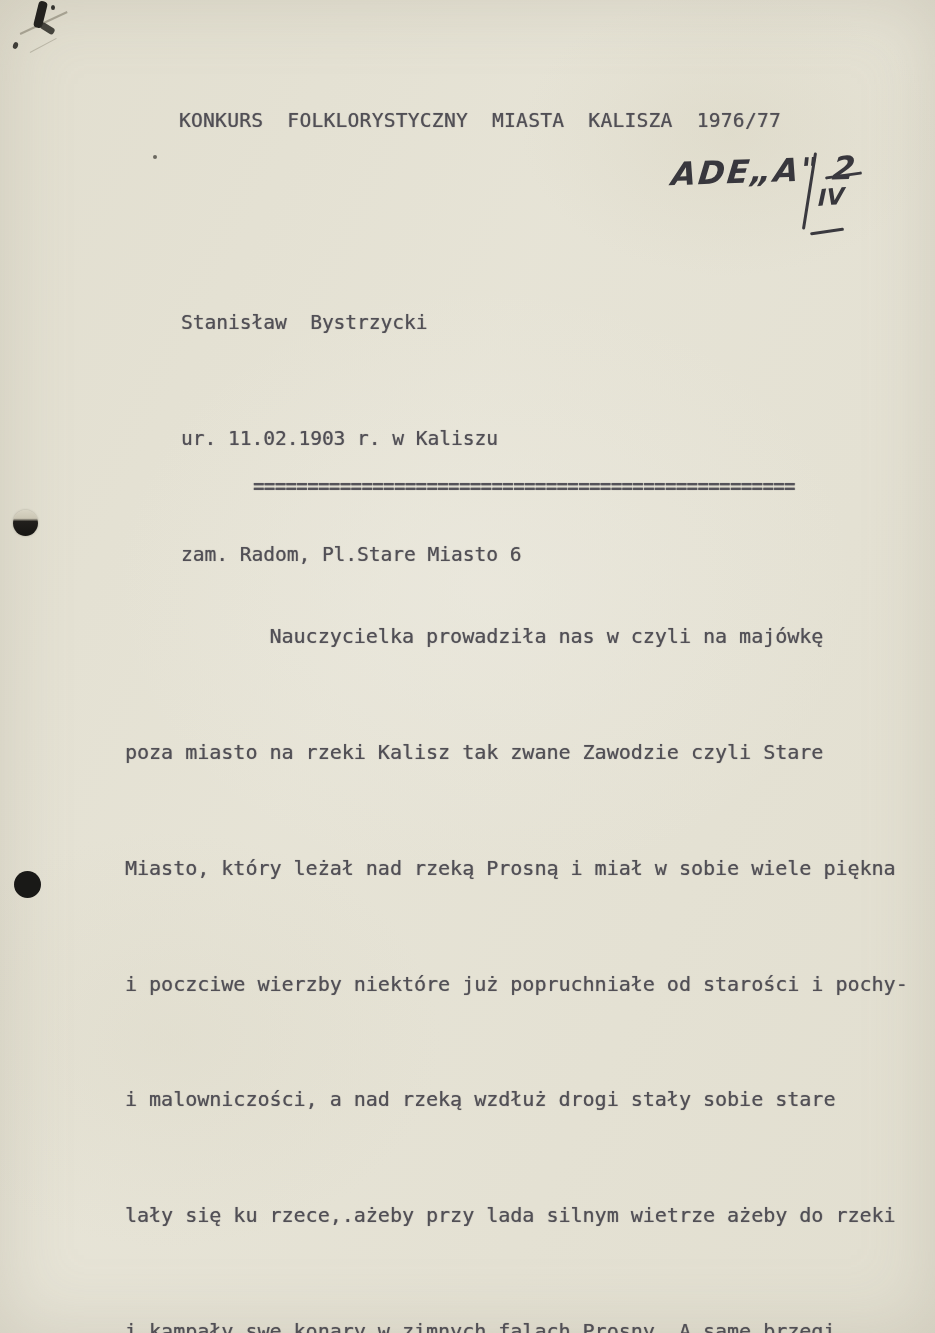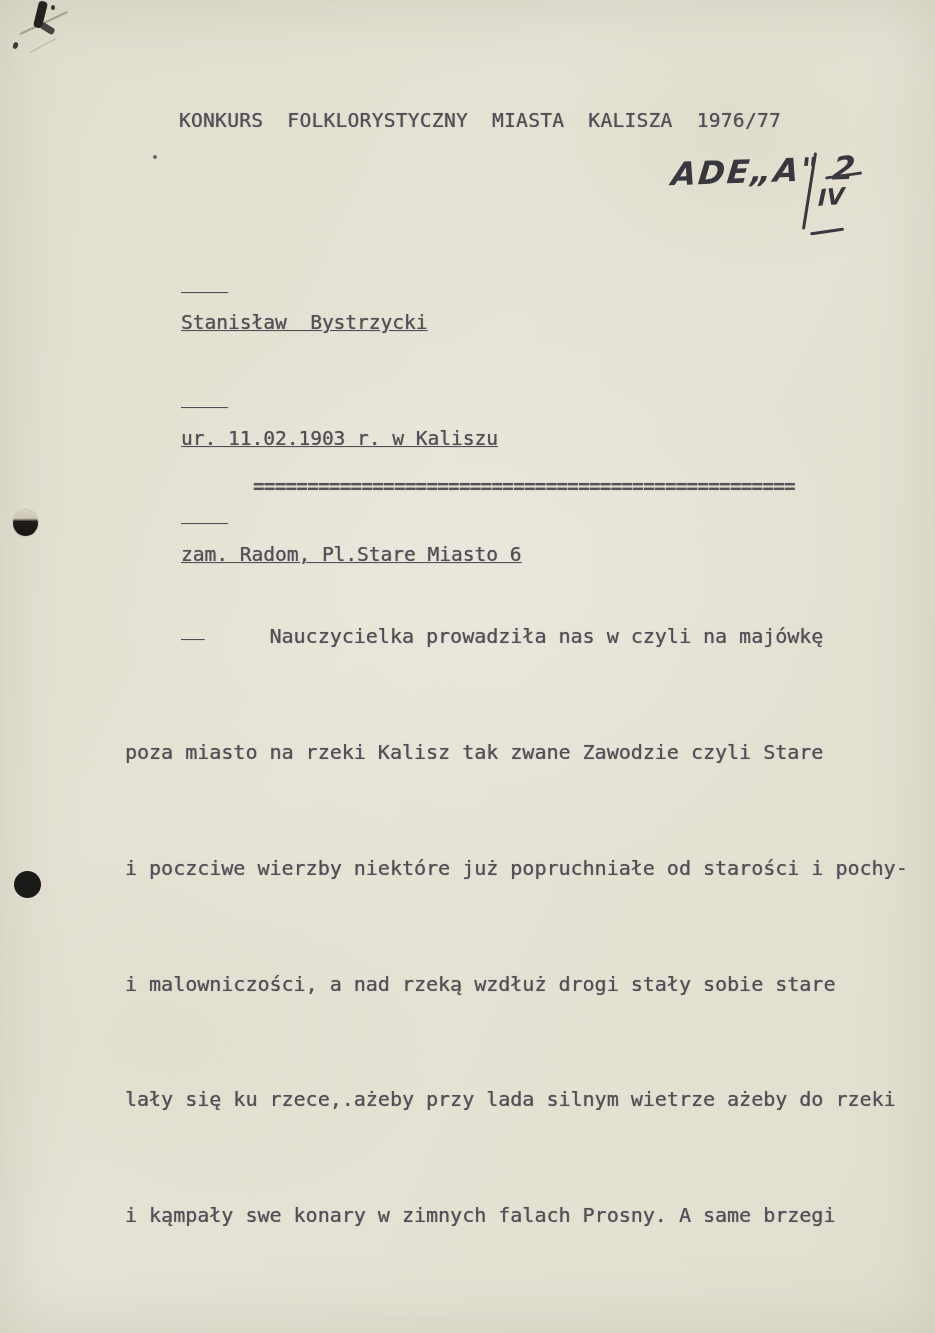--- a/index.html
+++ b/index.html
@@ -20,21 +20,21 @@
 
   
   .typed {
     position:absolute;
     color:#514f55;
     white-space:pre;
     text-shadow: 0 0 1px rgba(80,78,86,.55), 0.5px 0.3px 0 rgba(80,78,86,.30);
     filter: blur(0.2px);
   }
   .header       { left:179px; top:101px; font-size:19.5px; letter-spacing:0.3px;margin-top:8px; }
-  .author-block { left:181px; top:227px; font-size:19.5px; line-height:38.6px;text-decoration:underline; }
+  .author-block { left:181px; top:227px; font-size:19.5px; line-height:38.6px; }
   .title-block  { left:253px; top:424px; font-size:19px;  line-height:24px; }
   .title-underline { margin-top:2px; font-weight:bold; letter-spacing:-0.6px; color:#55535a; }
   .body-block   { left:125px; top:540px; font-size:20px; line-height:38.6px; }
 
   
   .annotation { position:absolute; left:672px; top:146px; width:230px; height:125px; color:#38373d; }
   .ann-main {
     position:absolute; left:0; top:6px;
     font-family:"DejaVu Sans","Liberation Sans",sans-serif;
     font-style:italic; font-weight:bold; font-size:32px; letter-spacing:2px;
@@ -102,20 +102,21 @@
     <div>zam. Radom, Pl.Stare Miasto 6</div>
   </div>
 
   <div class="typed title-block">
     <div class="title-underline">==================================================</div>
   </div>
 
   <div class="typed body-block">
     <div class="line">            Nauczycielka prowadziła nas w czyli na majówkę</div>
     <div class="line">poza miasto na rzeki Kalisz tak zwane Zawodzie czyli Stare</div>
+    <div class="line">Miasto, który leżał nad rzeką Prosną i miał w sobie wiele piękna</div>
     <div class="line">i poczciwe wierzby niektóre już popruchniałe od starości i pochy-</div>
     <div class="line">i malowniczości, a nad rzeką wzdłuż drogi stały sobie stare</div>
     <div class="line">lały się ku rzece,.ażeby przy lada silnym wietrze ażeby do rzeki</div>
     <div class="line">i kąmpały swe konary w zimnych falach Prosny. A same brzegi</div>
     
     
     
     
     
     

